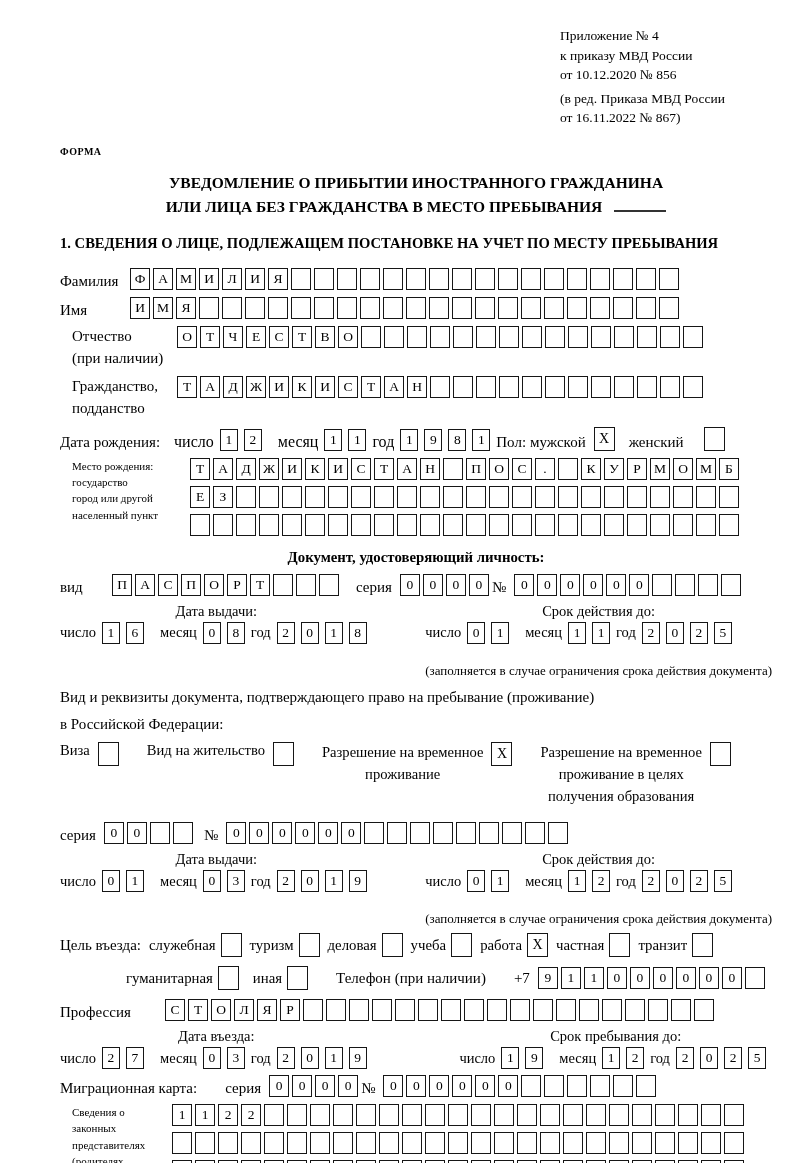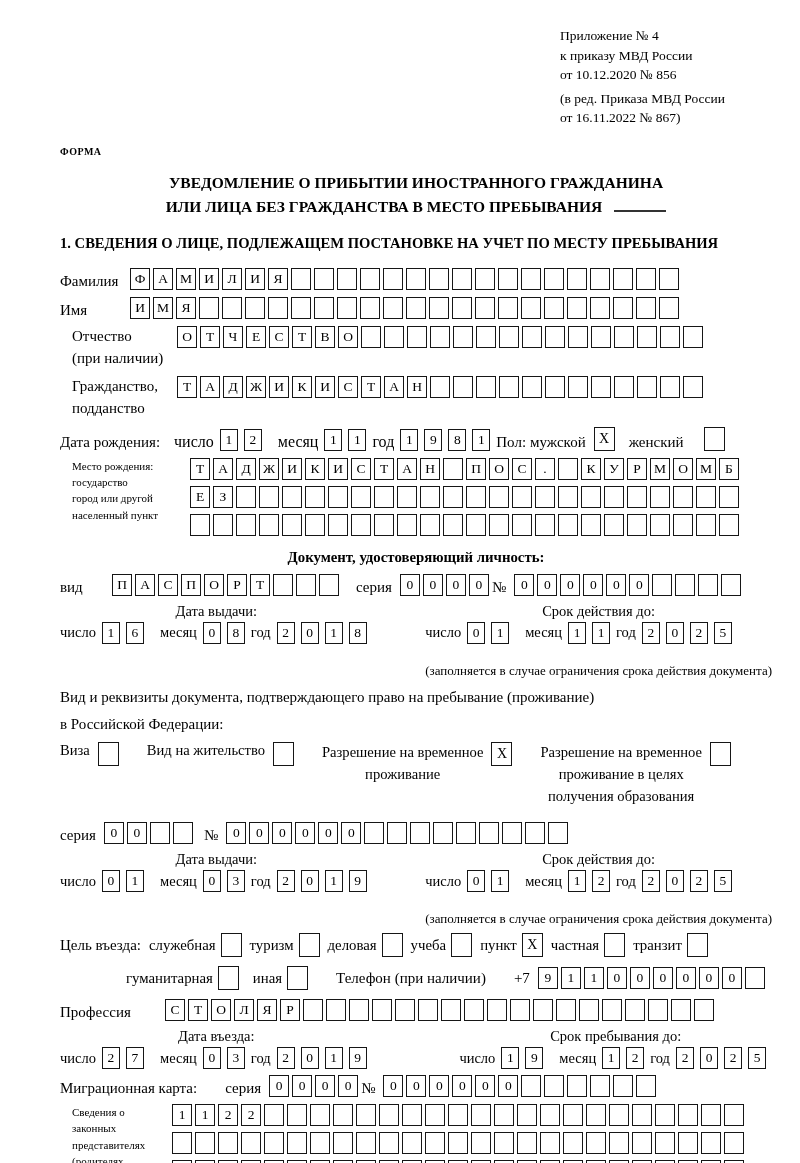--- a/index.html
+++ b/index.html
@@ -534,21 +534,21 @@
       </span>
     <span class="gap8"></span>
     <span class="p-item">
         <span class="txt">учеба</span>
         <span class="cells cb">
           <span class="cell"></span>
         </span>
       </span>
     <span class="gap8"></span>
     <span class="p-item">
-        <span class="txt">пункт</span>
+        <span class="txt">работа</span>
         <span class="cells cb">
           <span class="cell">X</span>
         </span>
       </span>
     <span class="gap8"></span>
     <span class="p-item">
         <span class="txt">частная</span>
         <span class="cells cb">
           <span class="cell"></span>
         </span>

